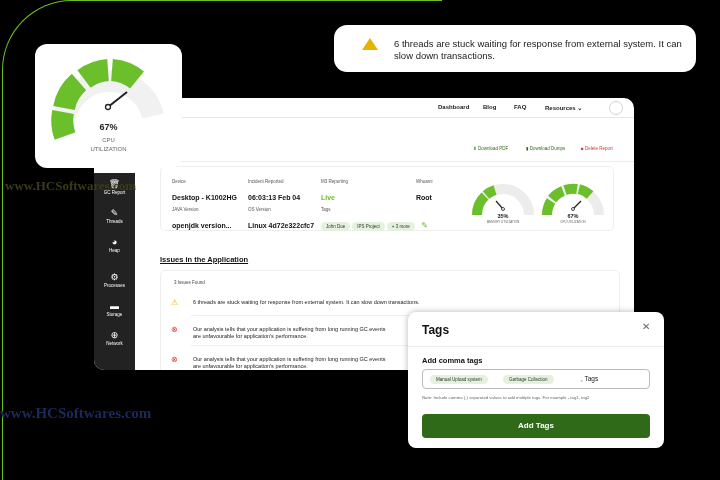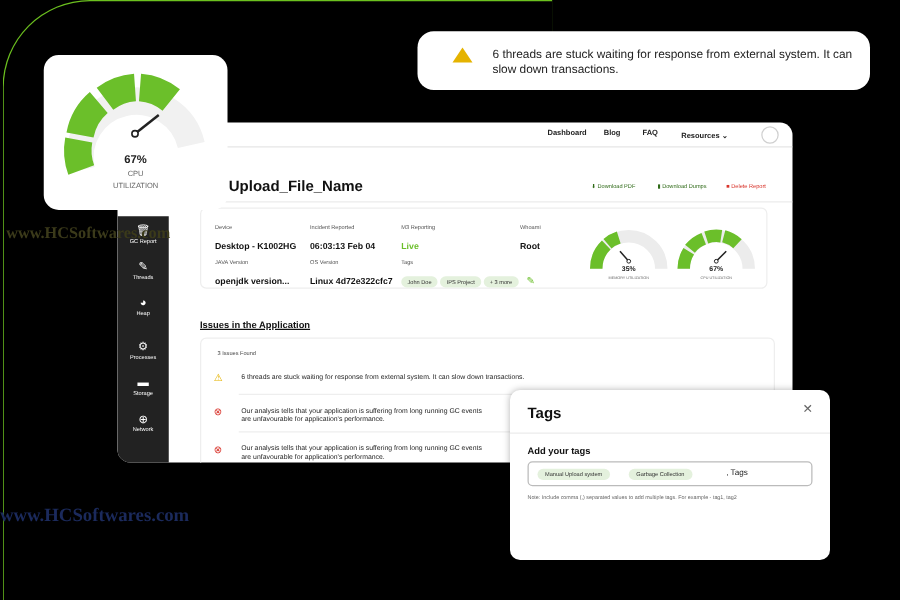--- a/index.html
+++ b/index.html
@@ -95,21 +95,20 @@
       <div class="side-item" style="top:128px">
         <span class="ic">▬</span>
         <span>Storage</span>
       </div>
       <div class="side-item" style="top:157px">
         <span class="ic">⊕</span>
         <span>Network</span>
       </div>
     </div>
 
-    <div class="title">Upload_File_Name</div>
     <div class="title-line"></div>
 
     <div class="actions">
       <span style="left:379px;color:#2f6a18"><span style="position:static">⬇ </span><span style="position:static">Download PDF</span></span>
       <span style="left:432px;color:#2f6a18"><span style="position:static">▮ </span><span style="position:static">Download Dumps</span></span>
       <span style="left:487px;color:#d9352c"><span style="position:static">■ </span><span style="position:static">Delete Report</span></span>
     </div>
 
     <div class="info-card">
       <div class="field" style="left:11px;top:12px">
@@ -206,24 +205,25 @@
 
   <div class="toast">
     <div class="tri"></div>
     <div class="msg">6  threads are stuck waiting for response from external system. It can slow down transactions.</div>
   </div>
 
   <div class="modal">
     <div class="m-title">Tags</div>
     <div class="m-close">✕</div>
     <div class="m-hr"></div>
-    <div class="m-label">Add your tags</div>
+    <div class="m-label">Add comma tags</div>
     <div class="m-input">
       <span class="chip" style="left:7px">Manual Upload system</span>
       <span class="chip" style="left:80px">Garbage Collection</span>
       <span class="typed" style="left:158px">, Tags</span>
     </div>
     <div class="m-note">Note: Include comma (,) separated values to add multiple tags. For example - tag1, tag2</div>
+    <div class="m-btn">Add Tags</div>
   </div>
 
   <div class="wm" style="left:0;top:405px;font-size:15px;color:#1b2a5c">www.HCSoftwares.com</div>
   <div class="wm" style="left:5px;top:178px;font-size:13px;color:#3b3a1a">www.HCSoftwares.com</div>
 </div>
 
 </body></html>

